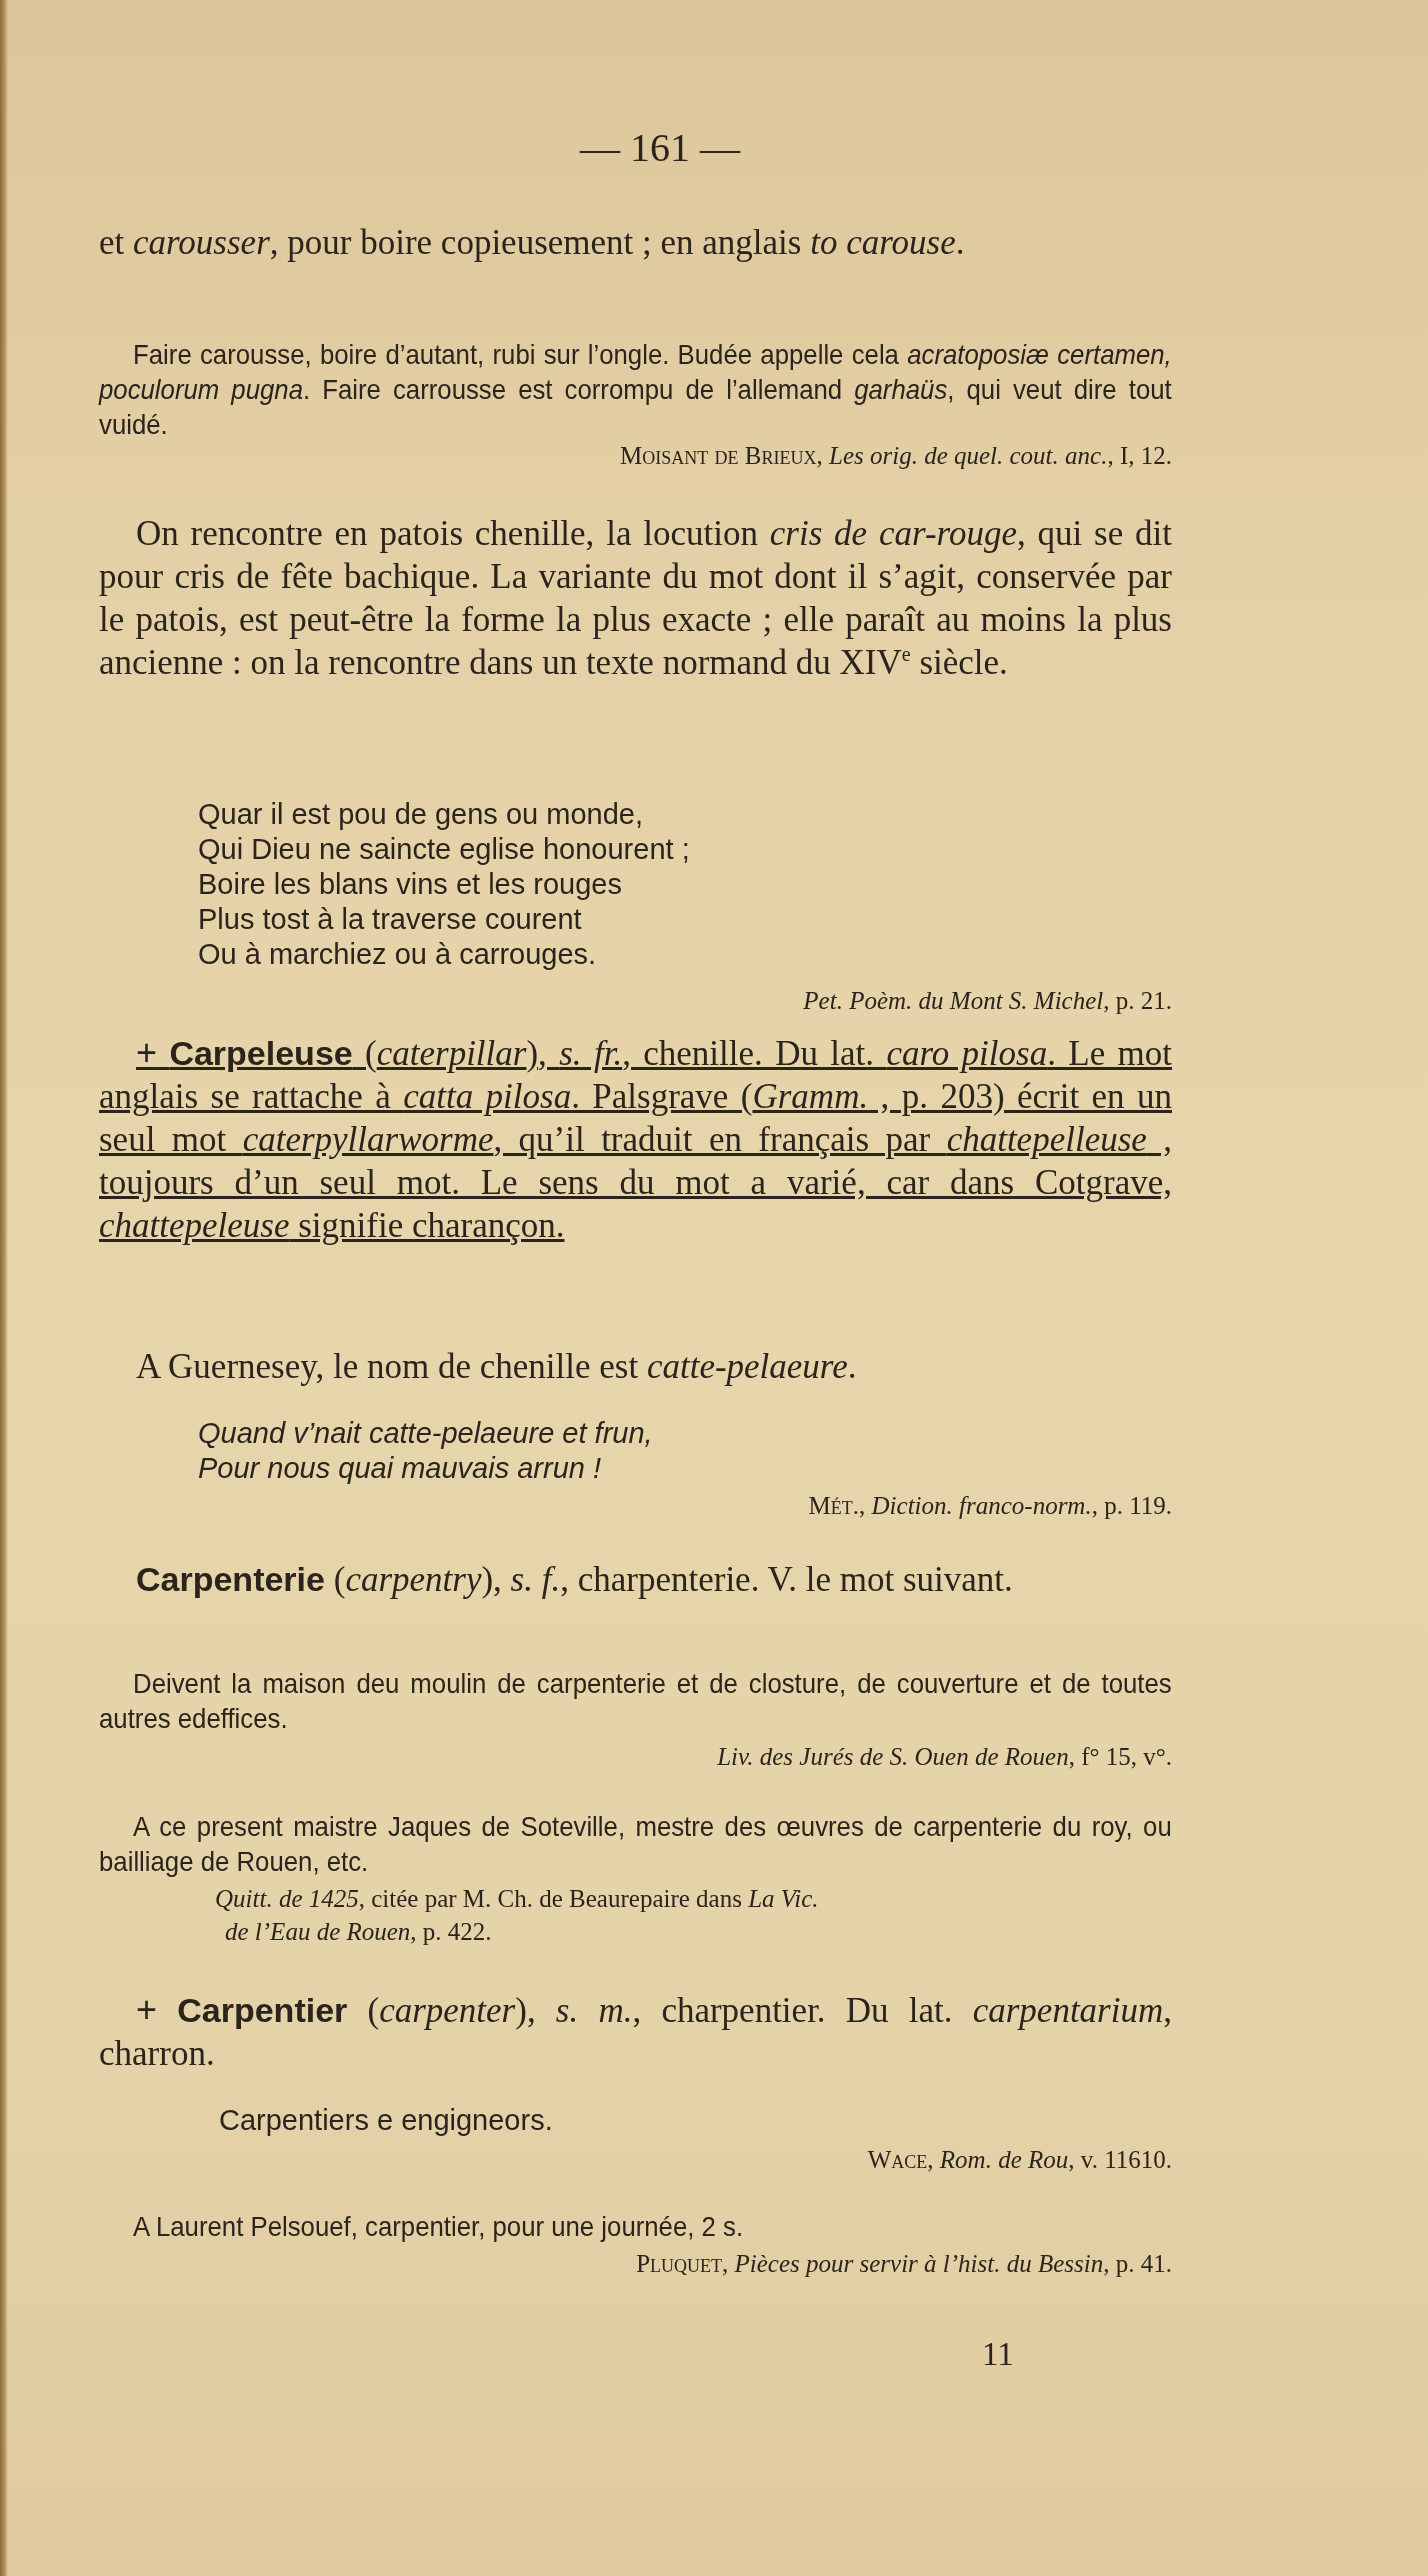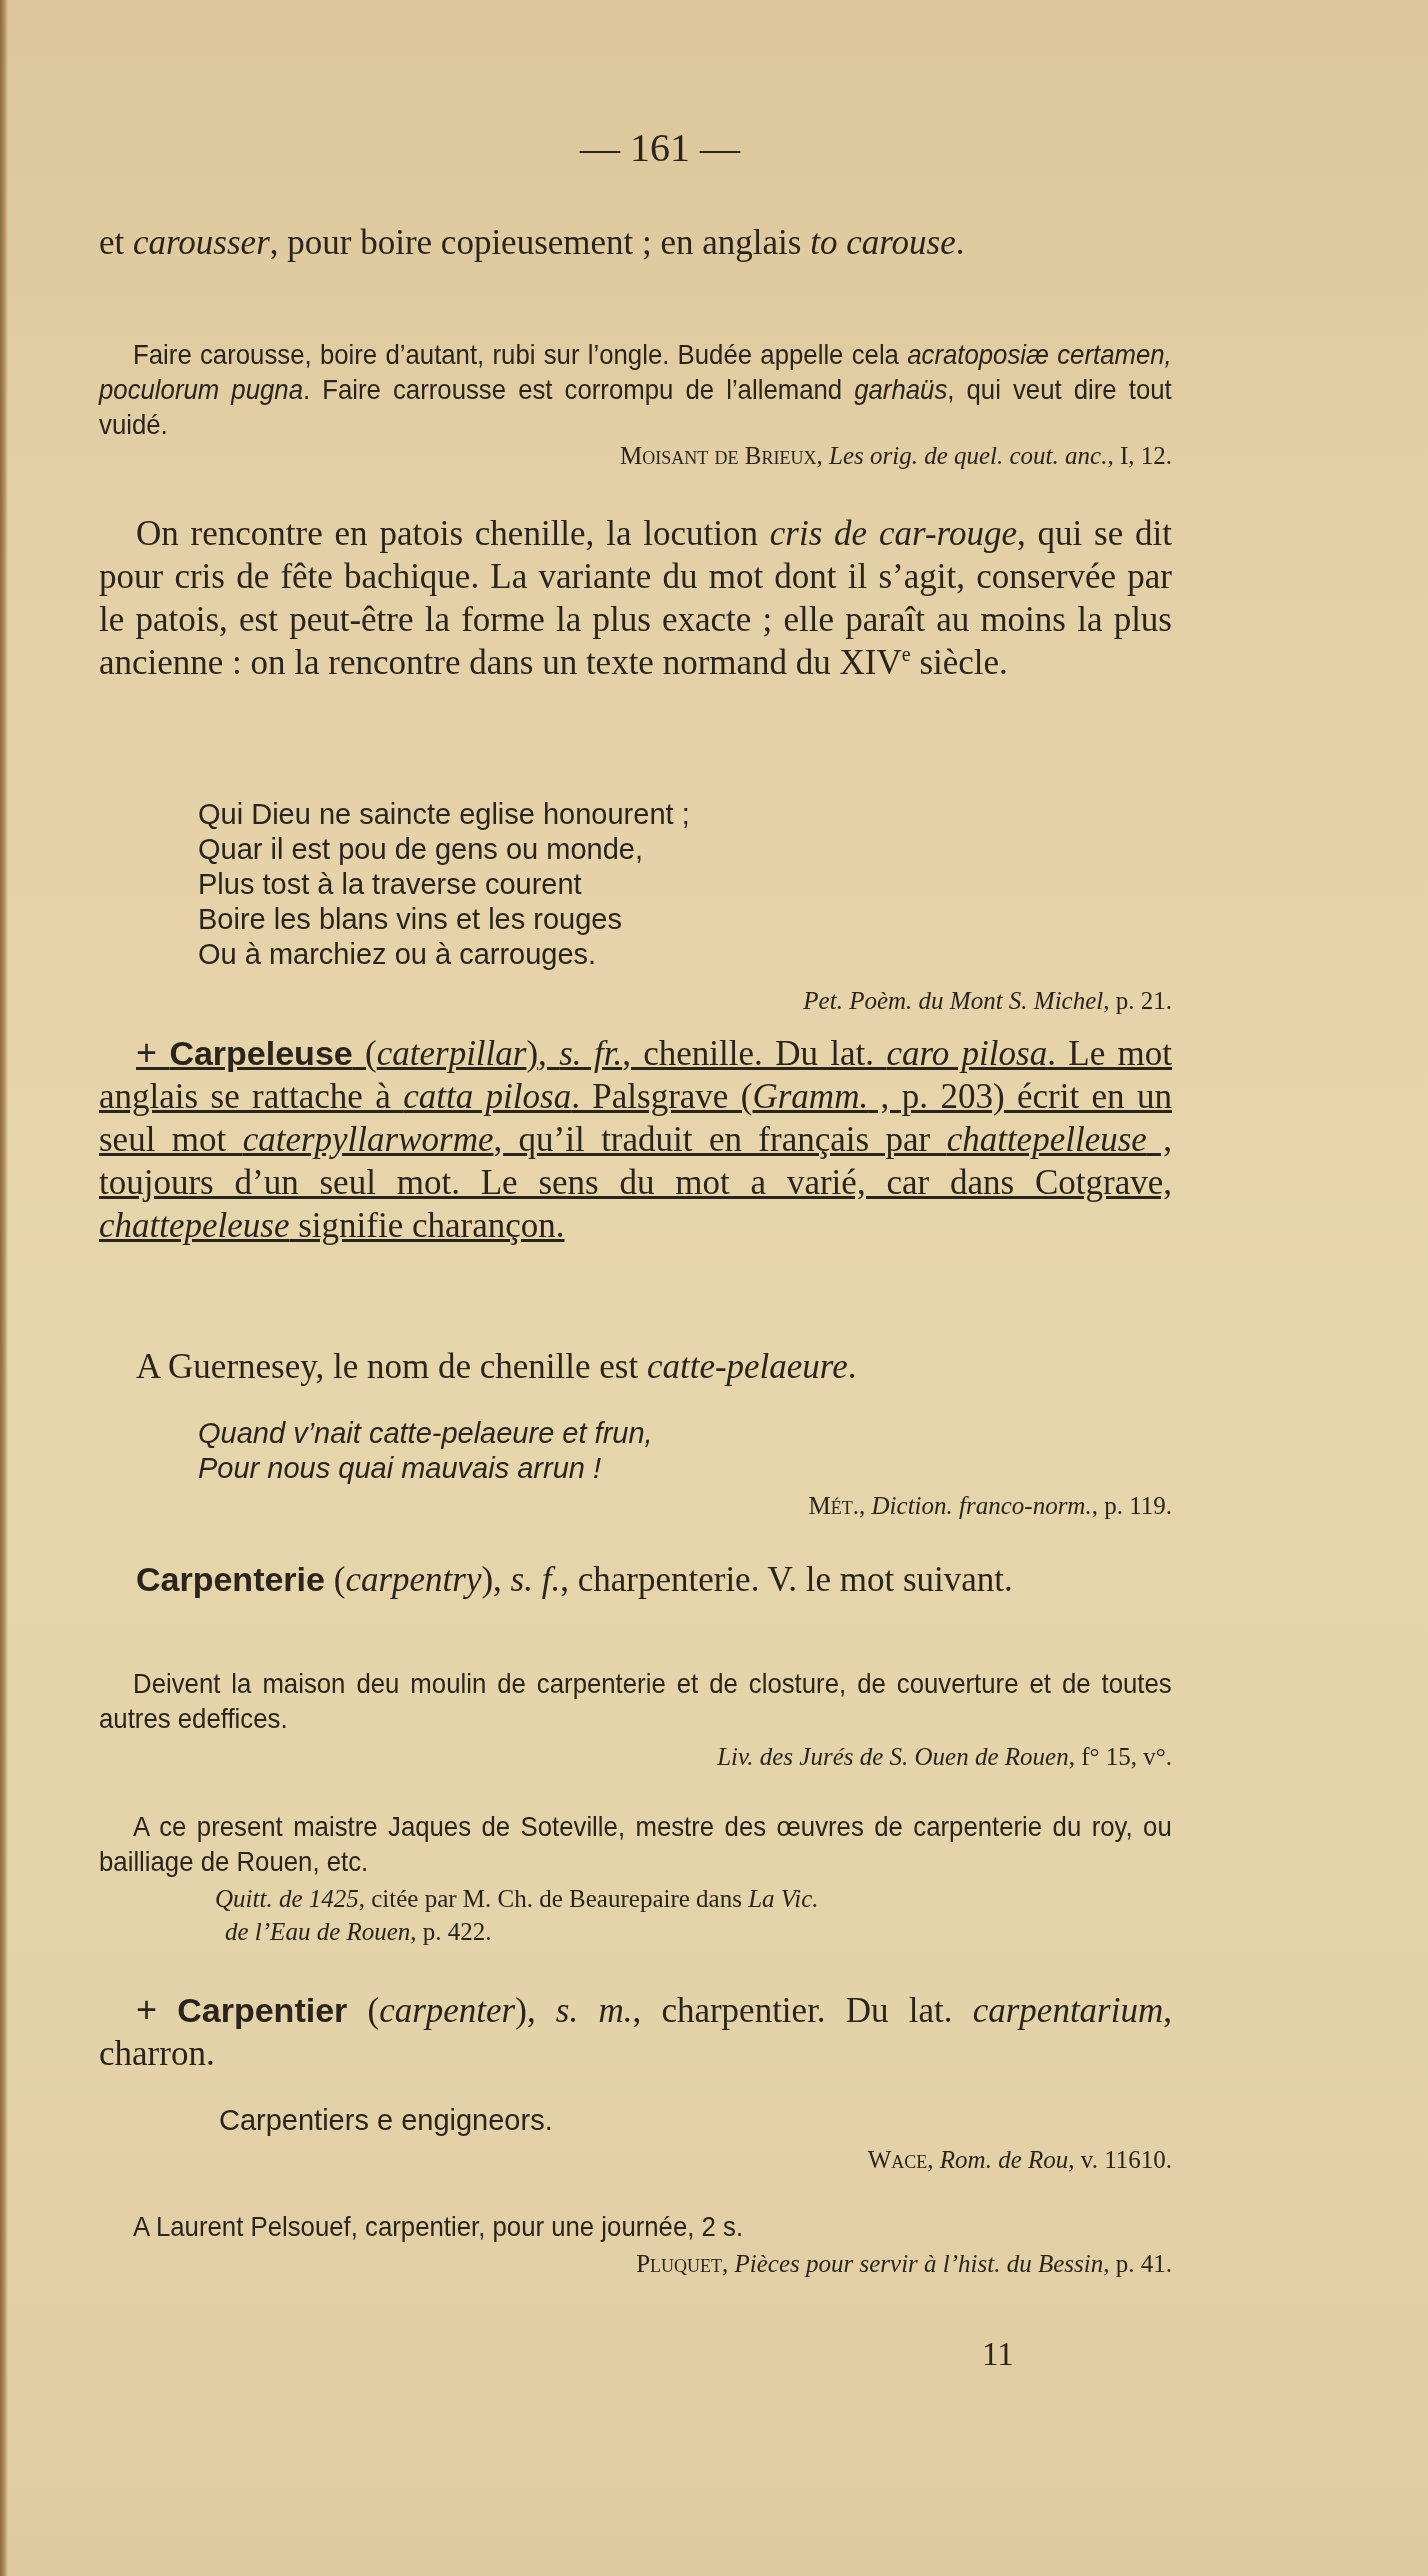--- a/index.html
+++ b/index.html
@@ -107,24 +107,24 @@
   </div>
 
   <div class="block" style="top:512px;">
     <p class="p-large indent">
       <span>On rencontre en patois chenille, la locution </span><i>cris de car-rouge</i><span>, qui se dit pour cris de fête bachique. La variante du mot dont il s’agit, conservée par le patois, est peut-être la forme la plus exacte ; elle paraît au moins la plus ancienne : on la rencontre dans un texte normand du XIV</span><span class="sup">e</span><span> siècle.</span>
     </p>
   </div>
 
   <div class="block" style="top:797px;">
     <div class="verse">
+      <div>Quar il est pou de gens ou monde,</div>
       <div>Qui Dieu ne saincte eglise honourent ;</div>
-      <div>Quar il est pou de gens ou monde,</div>
+      <div>Boire les blans vins et les rouges</div>
       <div>Plus tost à la traverse courent</div>
-      <div>Boire les blans vins et les rouges</div>
       <div>Ou à marchiez ou à carrouges.</div>
     </div>
   </div>
   <div class="block" style="top:984px;">
     <p class="cite">
       <i>Pet. Poèm. du Mont S. Michel</i><span>, p. 21.</span>
     </p>
   </div>
 
   <div class="block" style="top:1031px;text-decoration:underline;">

